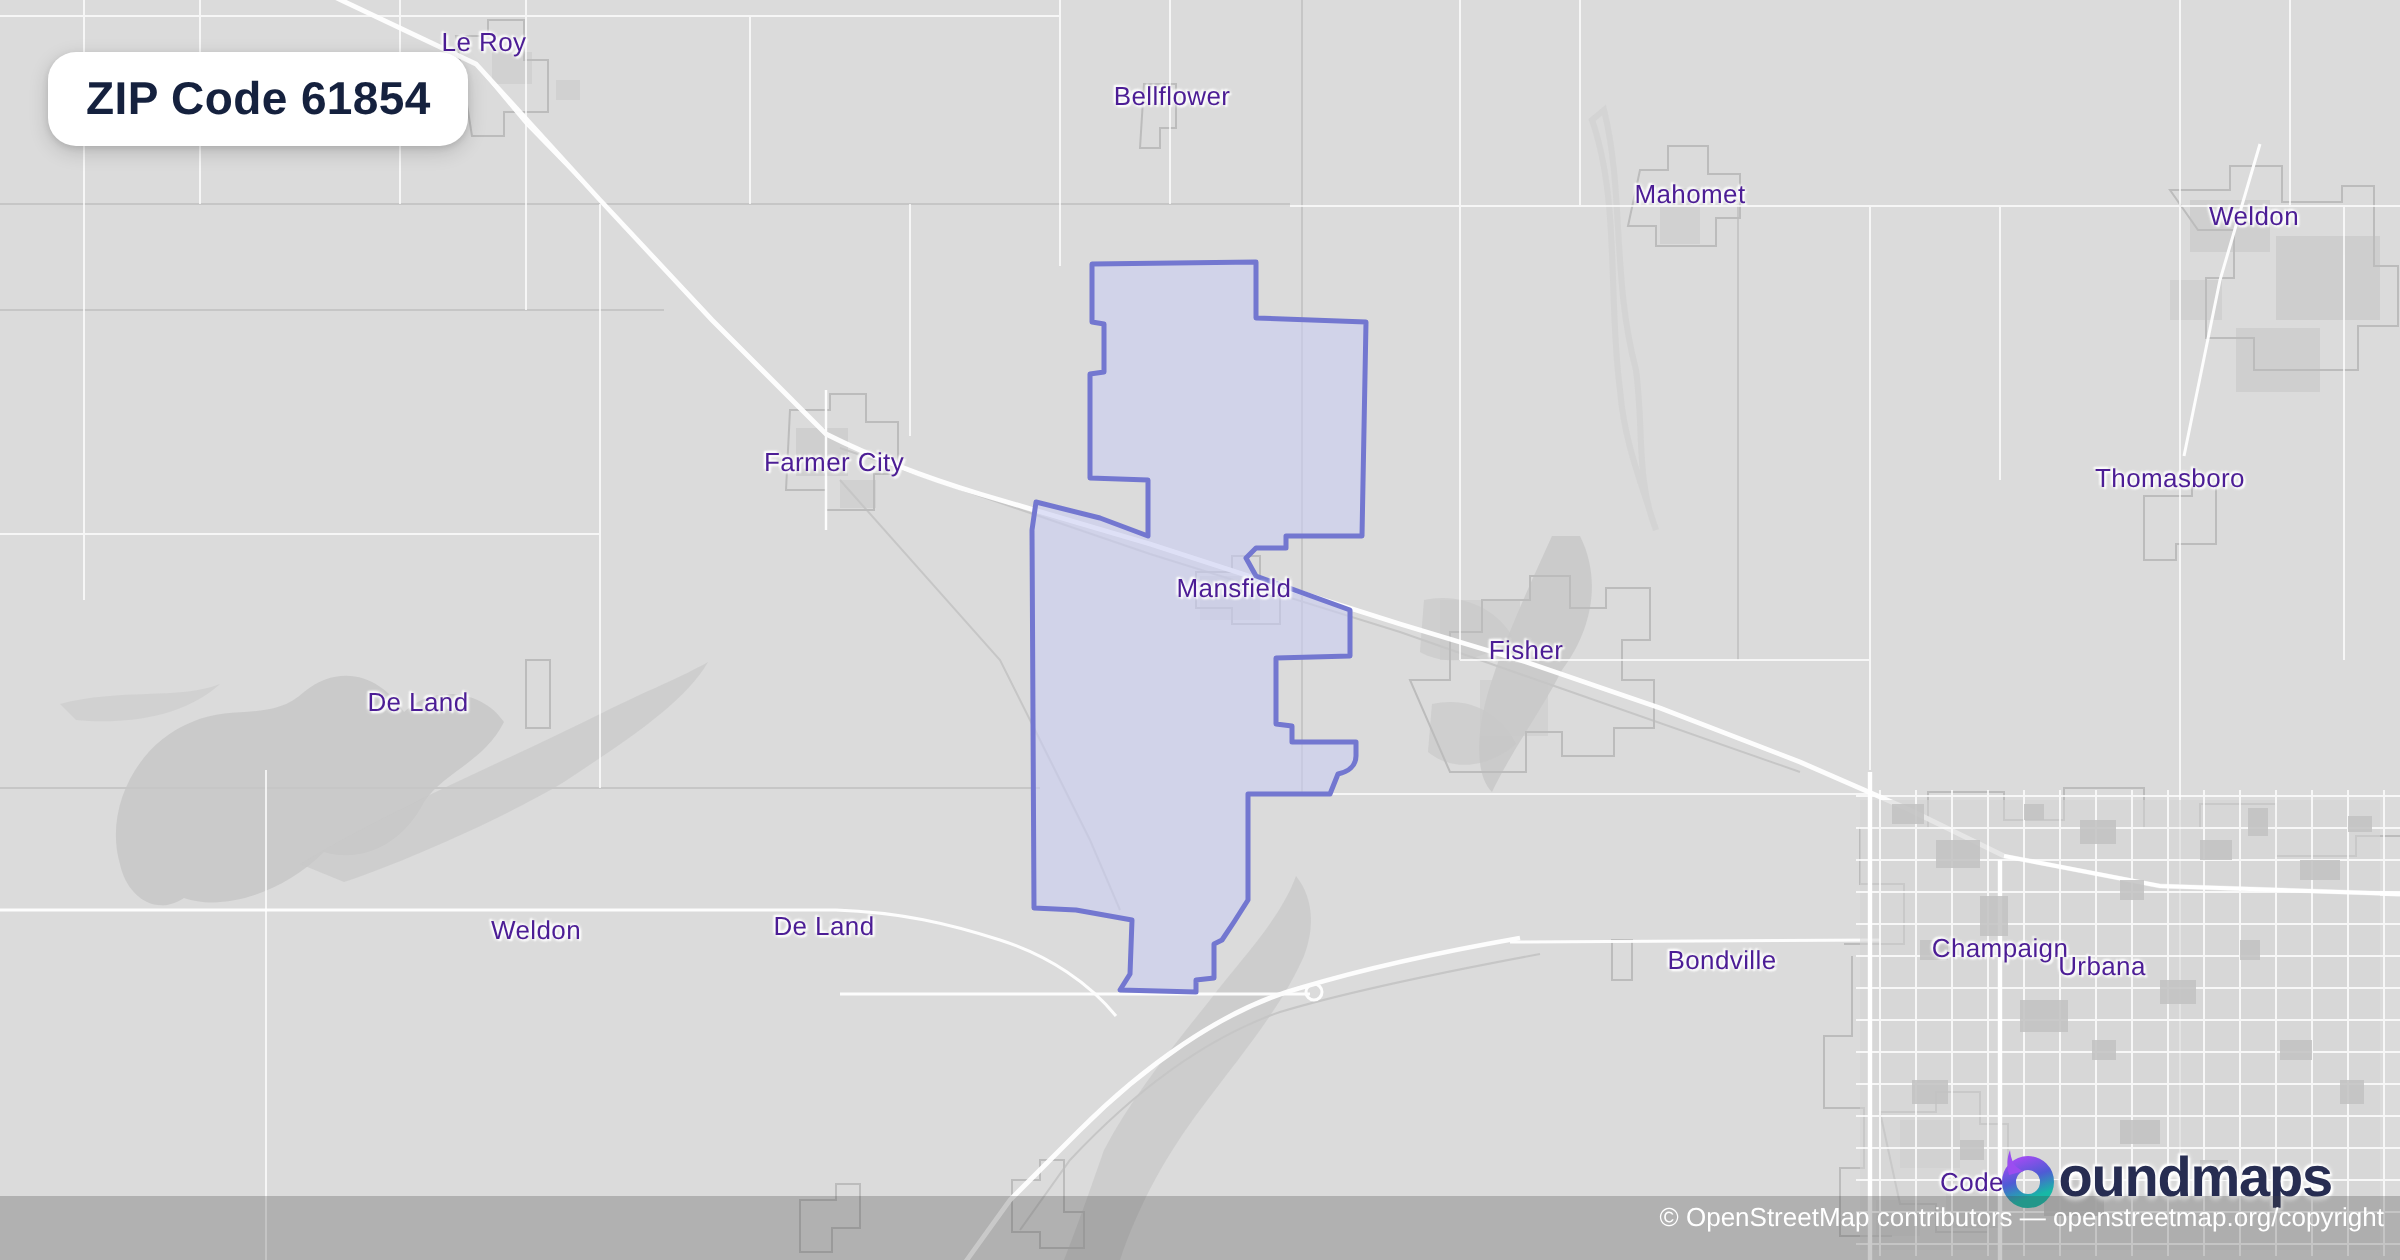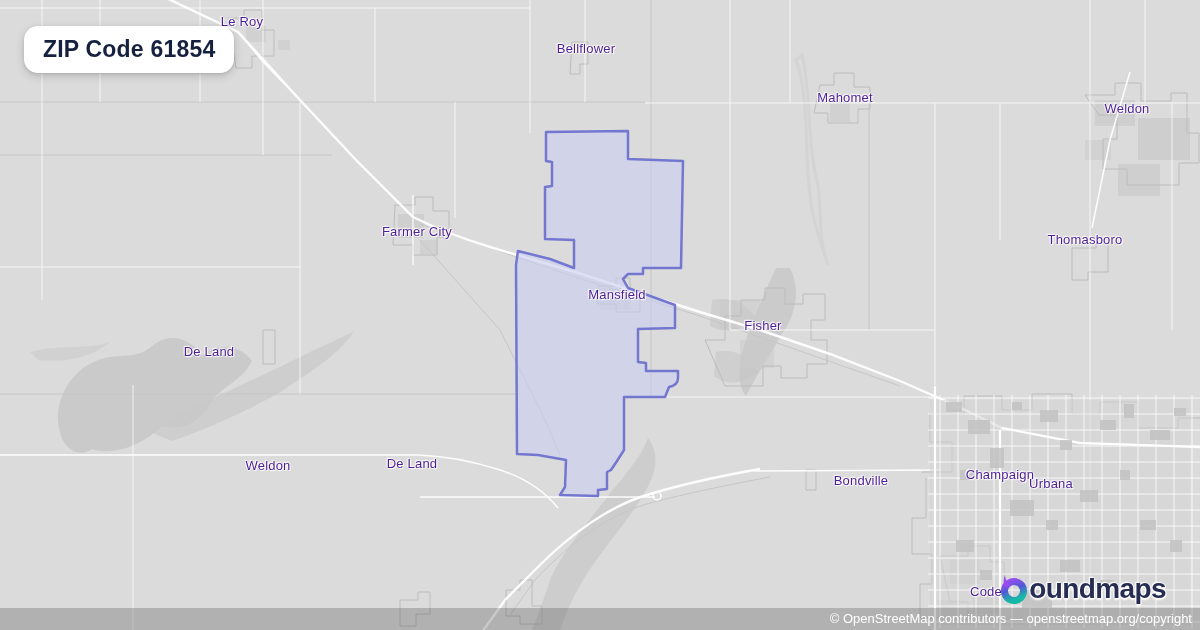--- a/index.html
+++ b/index.html
@@ -8,21 +8,21 @@
   #map-svg{position:absolute;left:0;top:0;}
   .town-label{position:absolute;transform:translate(-50%,-50%);white-space:nowrap;
     font-size:13px;color:#4c1d95;letter-spacing:.2px;
     text-shadow:0 0 2px #fff,0 0 2px #fff,1px 1px 1px #fff,-1px -1px 1px #fff;}
   #zip-badge{position:absolute;left:24px;top:26px;background:#ffffff;border-radius:14px;
     padding:10px 19px;box-shadow:0 3px 10px rgba(0,0,0,.16),0 1px 3px rgba(0,0,0,.1);
     font-size:23px;font-weight:700;color:#15213e;letter-spacing:.2px;}
   #brand-logo{position:absolute;right:34px;bottom:25px;display:flex;align-items:center;gap:1px;}
   #brand-logo .wordmark{font-size:28px;font-weight:700;color:#272d52;letter-spacing:-.6px;
     text-shadow:0 0 2px #fff,0 0 3px #fff,1px 1px 1px #fff,-1px -1px 1px #fff,0 2px 2px #fff;}
-  #footer-bar{position:absolute;left:0;bottom:0;width:100%;height:22px;box-sizing:border-box;
+  #footer-bar{position:absolute;left:0;bottom:0;width:100%;height:32px;box-sizing:border-box;
     background:rgba(70,70,70,.28);color:#ffffff;font-size:13px;line-height:21px;
     text-align:right;padding-right:8px;}
 </style>
 </head>
 <body>
 
 <div id="stage">
 
   <svg id="map-svg" width="1200" height="630" viewBox="0 0 1200 630">
     <defs>

